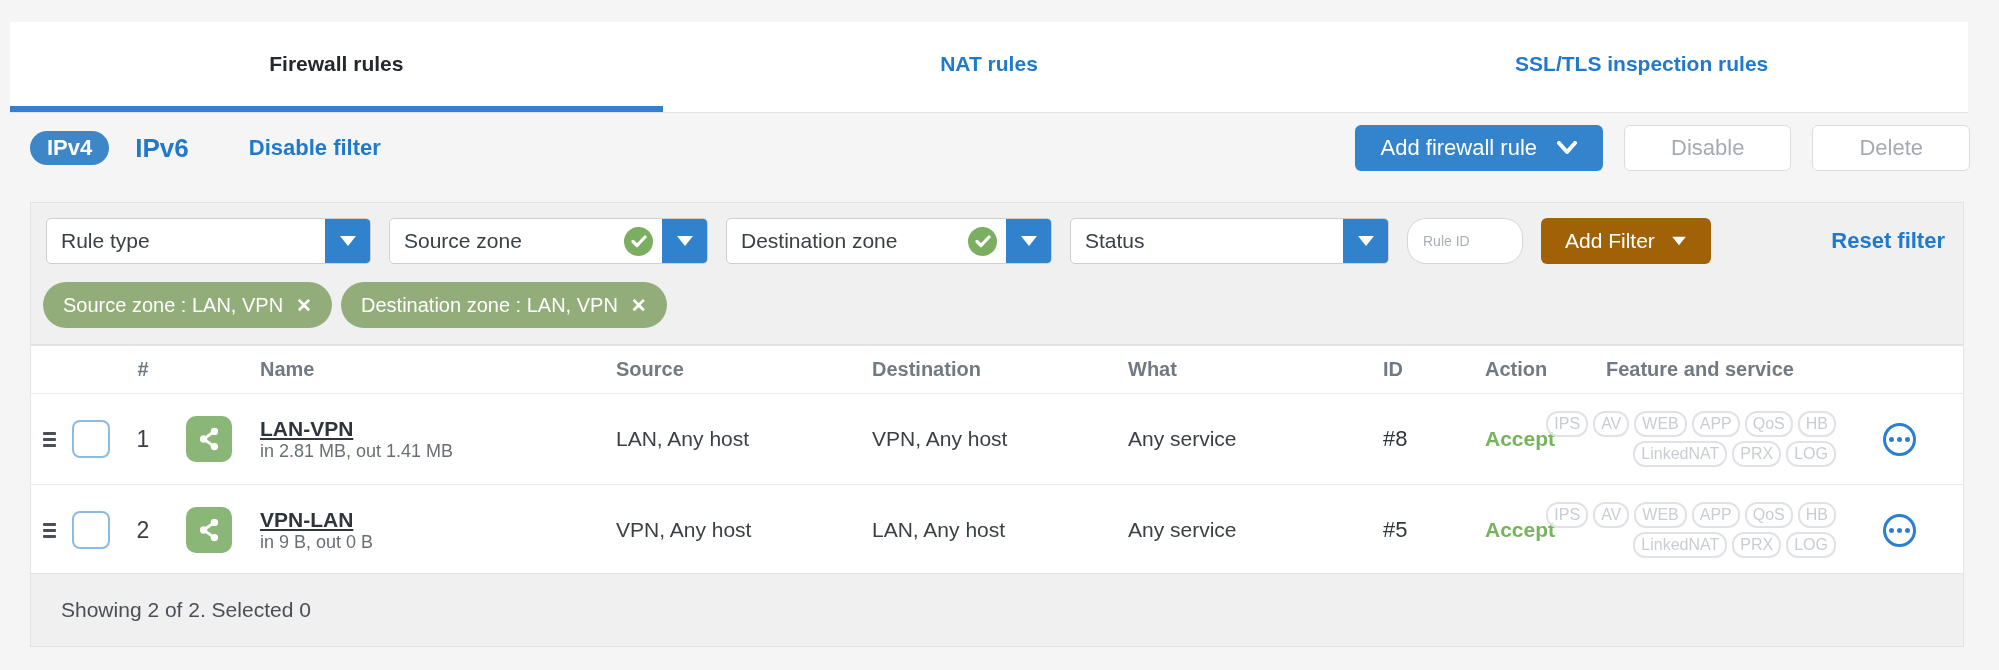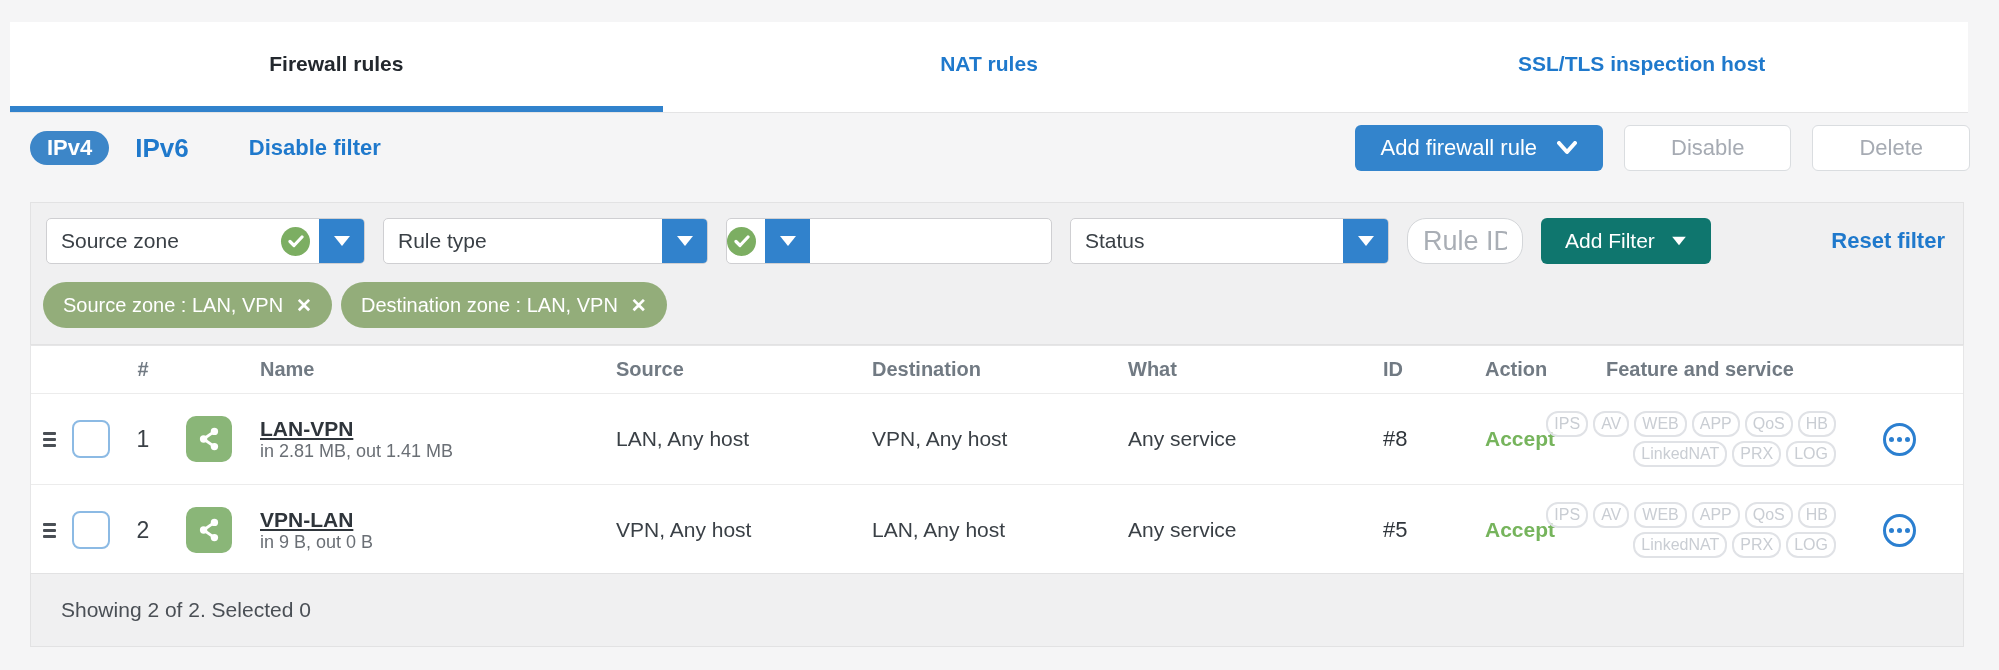--- a/index.html
+++ b/index.html
@@ -69,26 +69,26 @@
     width:45px;align-self:stretch;background:#3182cc;flex:none;
     display:flex;align-items:center;justify-content:center;
   }
   .tri-down{width:0;height:0;border-left:8px solid transparent;border-right:8px solid transparent;border-top:10px solid #fff;}
   .w-ruletype{width:325px;}
   .w-srczone{width:319px;}
   .w-dstzone{width:326px;}
   .w-status{width:319px;}
   .ruleid-input{
     width:116px;height:46px;box-sizing:border-box;border:1px solid #d4d6d9;border-radius:19px;
-    background:#fff;font-size:27px;color:#3a4046;padding:0 15px;outline:none;
+    background:#fff;font-size:14px;color:#3a4046;padding:0 15px;outline:none;
     font-family:"Liberation Sans",sans-serif;
   }
   .ruleid-input::placeholder{color:#a9aeb5;}
   .btn-addfilter{
-    background:#0f766e;color:#fff;border:none;border-radius:6px;height:46px;
+    background:#a16207;color:#fff;border:none;border-radius:6px;height:46px;
     margin-left:18px;padding:0 24px;font-size:21px;font-weight:500;
     font-family:"Liberation Sans",sans-serif;display:flex;align-items:center;cursor:pointer;
   }
   .btn-addfilter .tri-down{margin-left:16px;transform:scale(.85);}
   .link-reset{margin-left:auto;color:#1f79cc;font-weight:700;font-size:22px;cursor:pointer;padding-right:4px;}
   .chips-row{display:flex;align-items:center;padding:18px 0 0 12px;}
   .chip{
     background:#93ad7a;color:#fff;border-radius:23px;height:46px;
     display:flex;align-items:center;font-size:20px;padding:0 20px;margin-right:9px;
   }
@@ -154,21 +154,21 @@
   }
 </style>
 </head>
 <body>
 
 <div class="page">
 
   <div class="tabbar">
     <div class="tab active">Firewall rules</div>
     <div class="tab">NAT rules</div>
-    <div class="tab">SSL/TLS inspection host</div>
+    <div class="tab">SSL/TLS inspection rules</div>
   </div>
 
   <div class="toolbar">
     <span class="pill-ipv4">IPv4</span>
     <span class="link-ipv6">IPv6</span>
     <span class="link-disable-filter">Disable filter</span>
     <div class="toolbar-right">
       <button class="btn-primary">
         <span>Add firewall rule</span>
         <span class="chev">
@@ -178,40 +178,41 @@
         </span>
       </button>
       <button class="btn-ghost">Disable</button>
       <button class="btn-ghost">Delete</button>
     </div>
   </div>
 
   <div class="filter-panel">
     <div class="filter-row">
 
+      <div class="fselect w-ruletype">
+        <span class="lbl">Rule type</span>
+        <span class="dd">
+            <span class="tri-down"></span>
+          </span>
+      </div>
+
       <div class="fselect w-srczone">
         <span class="lbl">Source zone</span>
         <span class="okc">
           <svg width="16" height="13" viewBox="0 0 16 13">
               <polyline points="2,6.5 6,10.5 14,2" fill="none" stroke="#ffffff" stroke-width="3.2" stroke-linecap="round" stroke-linejoin="round"></polyline>
             </svg>
         </span>
         <span class="dd">
             <span class="tri-down"></span>
           </span>
       </div>
 
-      <div class="fselect w-ruletype">
-        <span class="lbl">Rule type</span>
-        <span class="dd">
-            <span class="tri-down"></span>
-          </span>
-      </div>
-
       <div class="fselect w-dstzone">
+        <span class="lbl">Destination zone</span>
         <span class="okc">
           <svg width="16" height="13" viewBox="0 0 16 13">
               <polyline points="2,6.5 6,10.5 14,2" fill="none" stroke="#ffffff" stroke-width="3.2" stroke-linecap="round" stroke-linejoin="round"></polyline>
             </svg>
         </span>
         <span class="dd">
             <span class="tri-down"></span>
           </span>
       </div>
 

